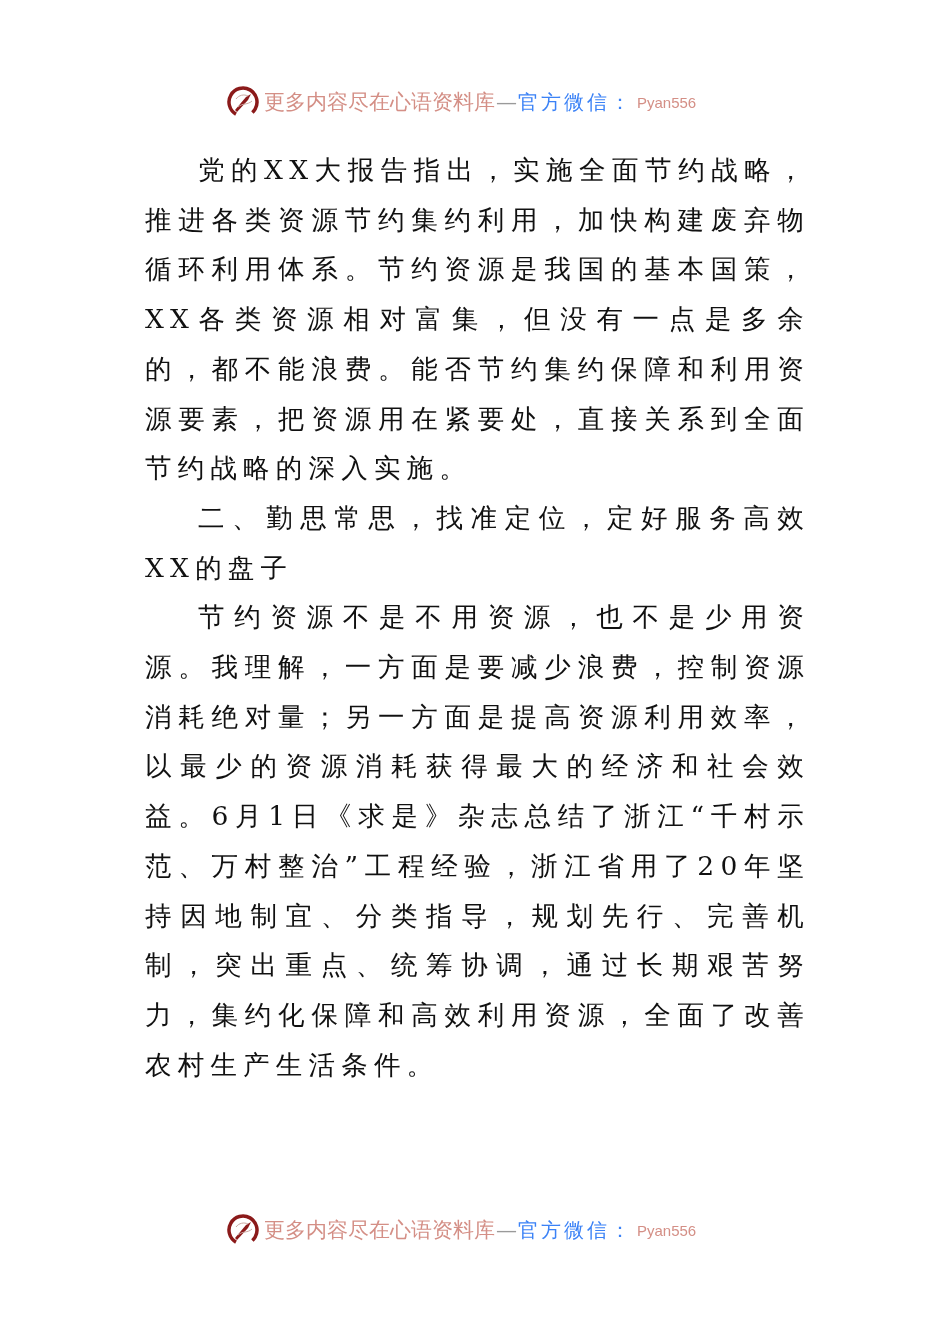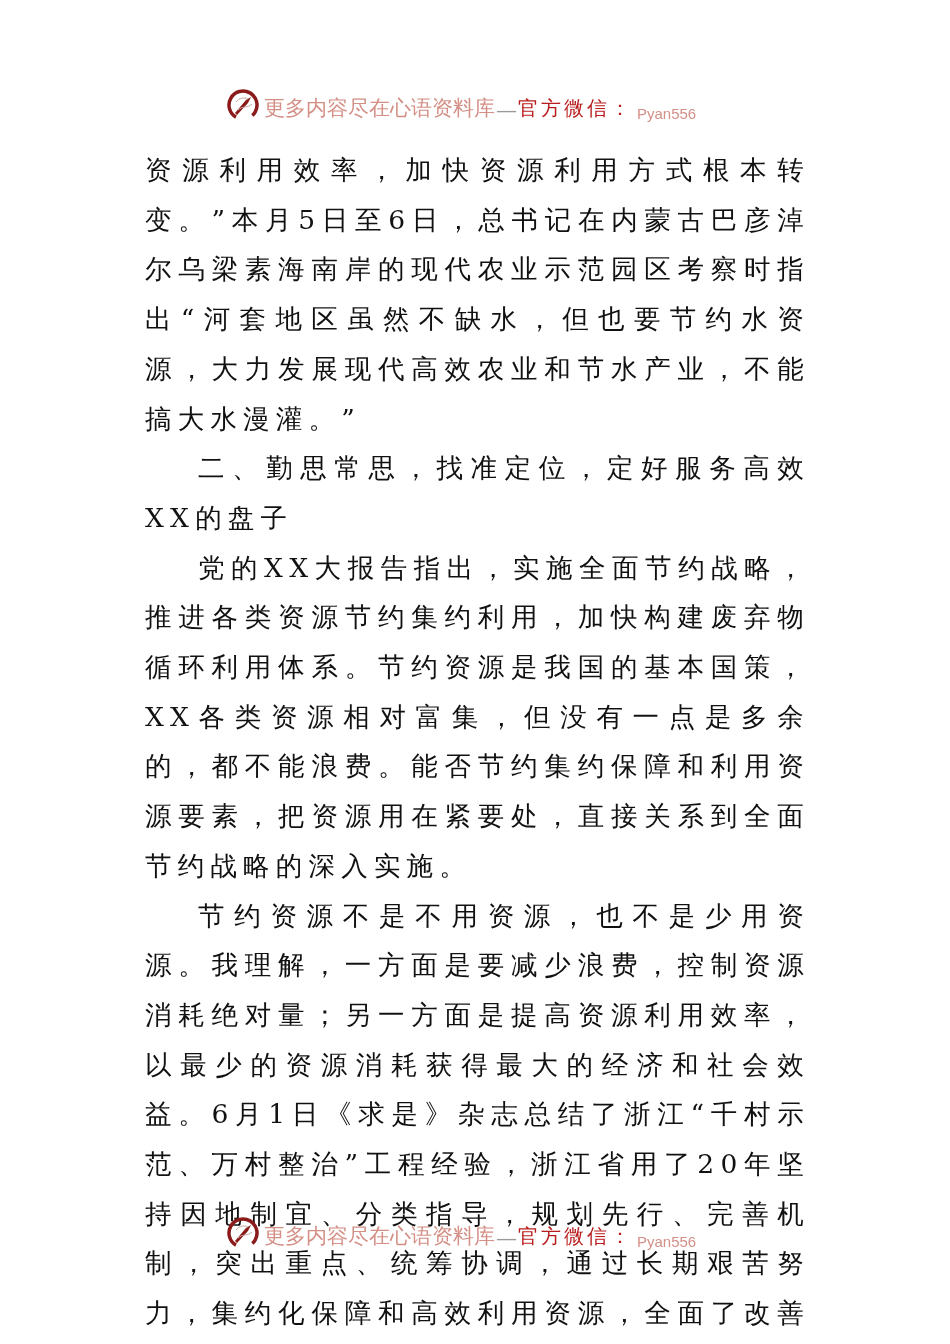--- a/index.html
+++ b/index.html
@@ -13,21 +13,21 @@
       position: relative;
       overflow: hidden;
       font-family: "DejaVu Serif", "Liberation Serif", serif;
       color: #111111;
     }
     .banner {
       position: absolute;
       left: 226px;
       height: 40px;
       display: flex;
-      align-items: flex-end;
+      align-items: center;
       white-space: nowrap;
     }
     .banner.top { top: 82px; }
     .banner.bottom { top: 1210px; }
     .banner .logo {
       width: 34px;
       height: 34px;
       margin-right: 4px;
       flex: 0 0 auto;
     }
@@ -38,21 +38,21 @@
       letter-spacing: 0px;
     }
     .banner .dash {
       font-size: 21px;
       color: #9a9a9a;
       margin: 0 1px;
     }
     .banner .wechat {
       font-family: "DejaVu Serif", "Liberation Serif", serif;
       font-size: 20px;
-      color: #b91c1c;
+      color: #3b82f6;
       letter-spacing: 3px;
     }
     .banner .wechat-id {
       font-family: "Liberation Sans", "DejaVu Sans", sans-serif;
       font-size: 15px;
       color: #d48f86;
       margin-left: 4px;
     }
     .content {
       position: absolute;
@@ -83,23 +83,22 @@
     <path d="M12 22 C 16 18, 22 20, 26 16" fill="none" stroke="#c9a6a0" stroke-width="1"></path>
     <path d="M10 14 C 13 10, 18 9, 22 11" fill="none" stroke="#c9a6a0" stroke-width="1"></path>
   </svg>
   <span class="site">更多内容尽在心语资料库</span>
   <span class="dash">—</span>
   <span class="wechat">官方微信：</span>
   <span class="wechat-id">Pyan556</span>
 </div>
 
 <div class="content">
-  <p>资源利用效率，加快资源利用方式根本转变。”本月5日至6日，总书记在内蒙古巴彦淖尔乌梁素海南岸的现代农业示范园区考察时指出“河套地区虽然不缺水，但也要节约水资源，大力发展现代高效农业和节水产业，不能搞大水漫灌。”</p>
+  <p class="indent">党的XX大报告指出，实施全面节约战略，推进各类资源节约集约利用，加快构建废弃物循环利用体系。节约资源是我国的基本国策，XX各类资源相对富集，但没有一点是多余的，都不能浪费。能否节约集约保障和利用资源要素，把资源用在紧要处，直接关系到全面节约战略的深入实施。</p>
   <p class="indent">二、勤思常思，找准定位，定好服务高效XX的盘子</p>
-  <p class="indent">党的XX大报告指出，实施全面节约战略，推进各类资源节约集约利用，加快构建废弃物循环利用体系。节约资源是我国的基本国策，XX各类资源相对富集，但没有一点是多余的，都不能浪费。能否节约集约保障和利用资源要素，把资源用在紧要处，直接关系到全面节约战略的深入实施。</p>
   <p class="indent">节约资源不是不用资源，也不是少用资源。我理解，一方面是要减少浪费，控制资源消耗绝对量；另一方面是提高资源利用效率，以最少的资源消耗获得最大的经济和社会效益。6月1日《求是》杂志总结了浙江“千村示范、万村整治”工程经验，浙江省用了20年坚持因地制宜、分类指导，规划先行、完善机制，突出重点、统筹协调，通过长期艰苦努力，集约化保障和高效利用资源，全面了改善农村生产生活条件。</p>
 </div>
 
 <div class="banner bottom">
   <svg class="logo" viewBox="0 0 34 34">
     <circle cx="17" cy="17" r="14" fill="none" stroke="#8b1a1a" stroke-width="3.5" stroke-dasharray="70 18" transform="rotate(120 17 17)"></circle>
     <path d="M9 25 L20 12 L25 9 L22 15 L11 27 Z" fill="#8b1a1a"></path>
     <path d="M12 22 C 16 18, 22 20, 26 16" fill="none" stroke="#c9a6a0" stroke-width="1"></path>
     <path d="M10 14 C 13 10, 18 9, 22 11" fill="none" stroke="#c9a6a0" stroke-width="1"></path>
   </svg>

